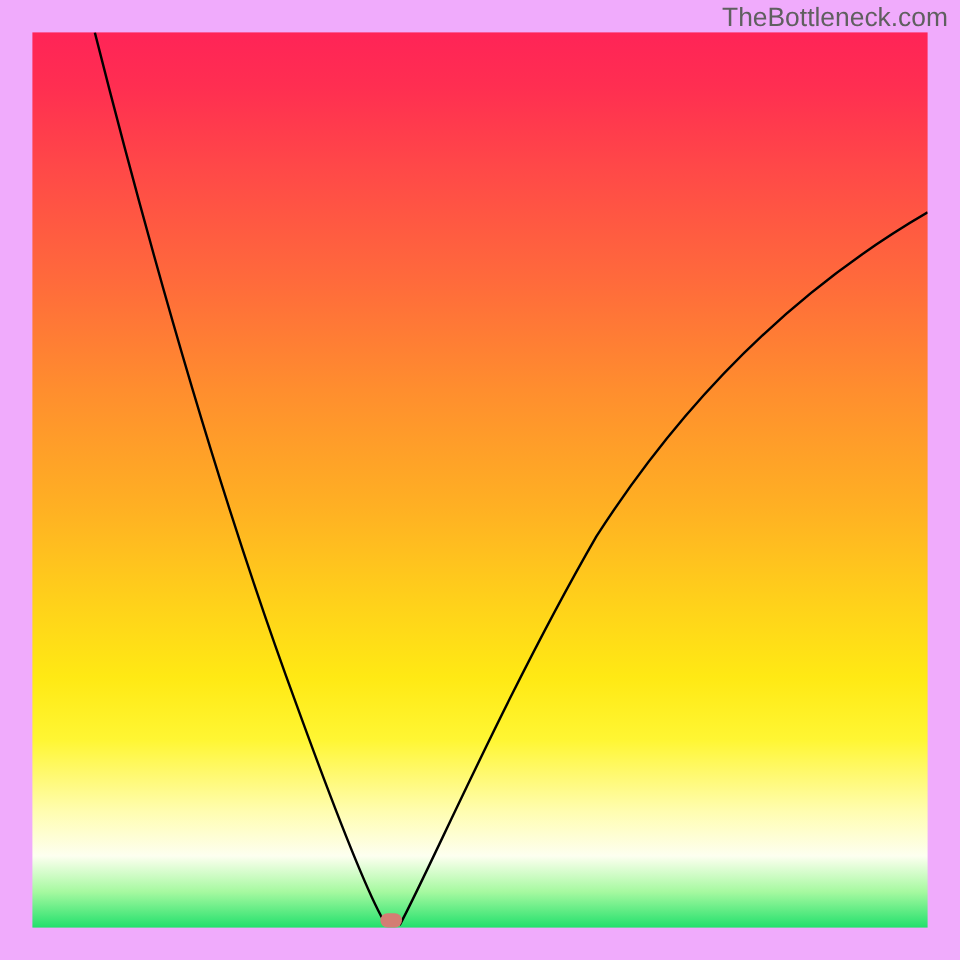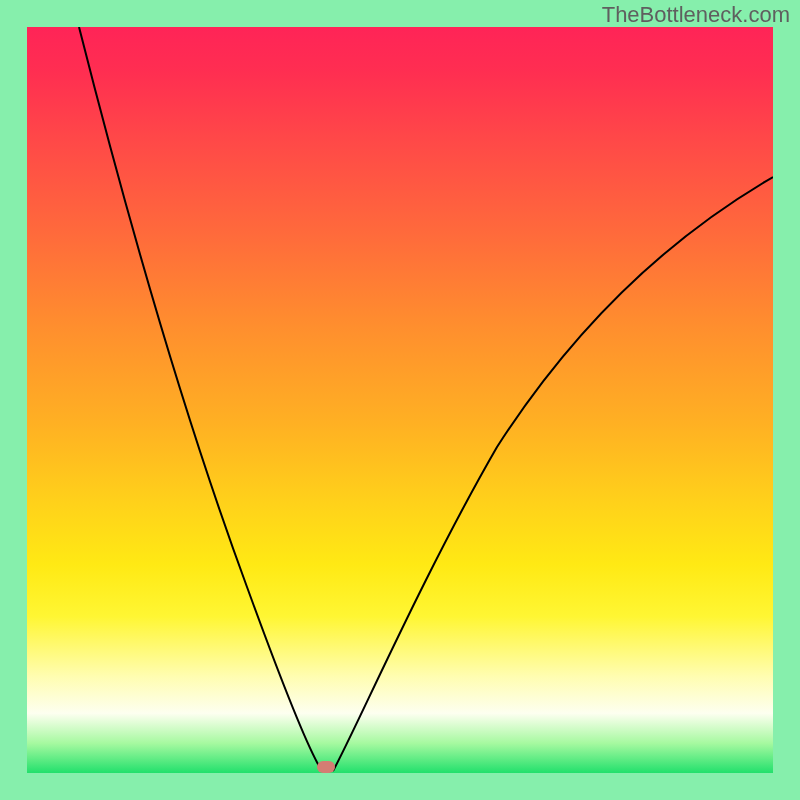--- a/index.html
+++ b/index.html
@@ -7,21 +7,21 @@
   padding: 0;
   background: #000;
   width: 800px;
   height: 800px;
   overflow: hidden;
   font-family: Arial, sans-serif;
 }
 .outer {
   width: 800px;
   height: 800px;
-  background: #86efac;
+  background: #f0abfc;
   position: relative;
 }
 .watermark {
   position: absolute;
   top: 2px;
   right: 10px;
   color: #5f5f5f;
   font-size: 22px;
   font-weight: 500;
   z-index: 10;

